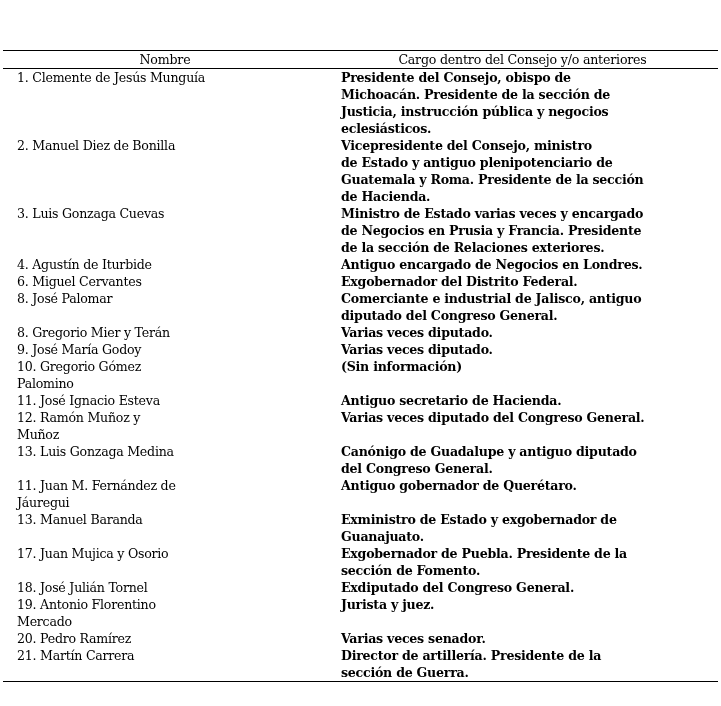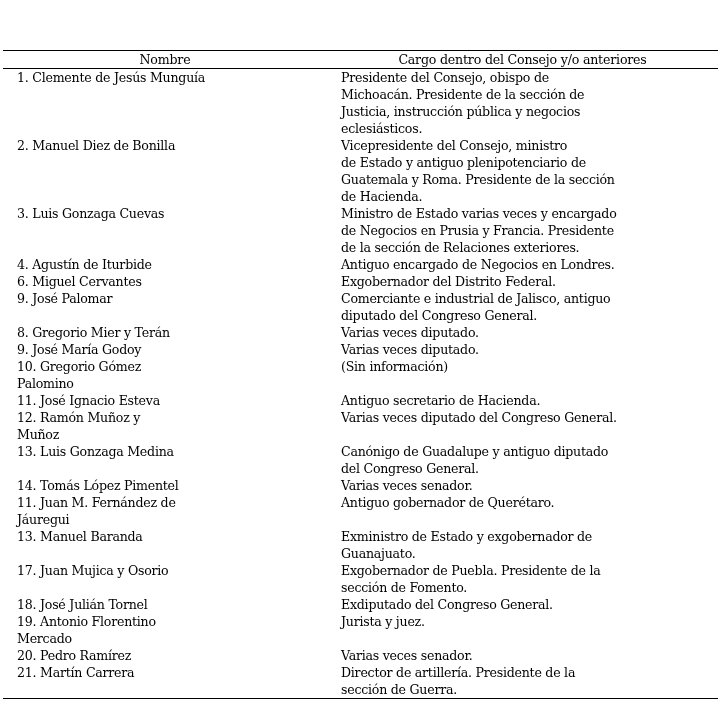--- a/index.html
+++ b/index.html
@@ -48,20 +48,21 @@
       letter-spacing: -0.25px;
       white-space: pre-line;
     }
     tbody td.name-cell {
       padding-left: 14px;
       padding-right: 6px;
     }
     tbody td.cargo-cell {
       padding-left: 14px;
       padding-right: 70px;
+      font-weight: bold;
     }
     tbody tr:last-child td {
       border-bottom: 1.5px solid #000;
     }
   </style>
 </head>
 <body>
 
 <div class="table-wrap">
   <table>
@@ -94,21 +95,21 @@
       </tr>
       <tr>
         <td class="name-cell">4. Agustín de Iturbide</td>
         <td class="cargo-cell">Antiguo encargado de Negocios en Londres.</td>
       </tr>
       <tr>
         <td class="name-cell">6. Miguel Cervantes</td>
         <td class="cargo-cell">Exgobernador del Distrito Federal.</td>
       </tr>
       <tr>
-        <td class="name-cell">9. José Palomar</td>
+        <td class="name-cell">8. José Palomar</td>
         <td class="cargo-cell">Comerciante e industrial de Jalisco, antiguo
 diputado del Congreso General.</td>
       </tr>
       <tr>
         <td class="name-cell">8. Gregorio Mier y Terán</td>
         <td class="cargo-cell">Varias veces diputado.</td>
       </tr>
       <tr>
         <td class="name-cell">9. José María Godoy</td>
         <td class="cargo-cell">Varias veces diputado.</td>
@@ -124,24 +125,20 @@
       </tr>
       <tr>
         <td class="name-cell">12. Ramón Muñoz y
 Muñoz</td>
         <td class="cargo-cell">Varias veces diputado del Congreso General.</td>
       </tr>
       <tr>
         <td class="name-cell">13. Luis Gonzaga Medina</td>
         <td class="cargo-cell">Canónigo de Guadalupe y antiguo diputado
 del Congreso General.</td>
-      </tr>
-      <tr>
-        <td class="name-cell">14. Tomás López Pimentel</td>
-        <td class="cargo-cell">Varias veces senador.</td>
       </tr>
       <tr>
         <td class="name-cell">11. Juan M. Fernández de
 Jáuregui</td>
         <td class="cargo-cell">Antiguo gobernador de Querétaro.</td>
       </tr>
       <tr>
         <td class="name-cell">13. Manuel Baranda</td>
         <td class="cargo-cell">Exministro de Estado y exgobernador de
 Guanajuato.</td>

